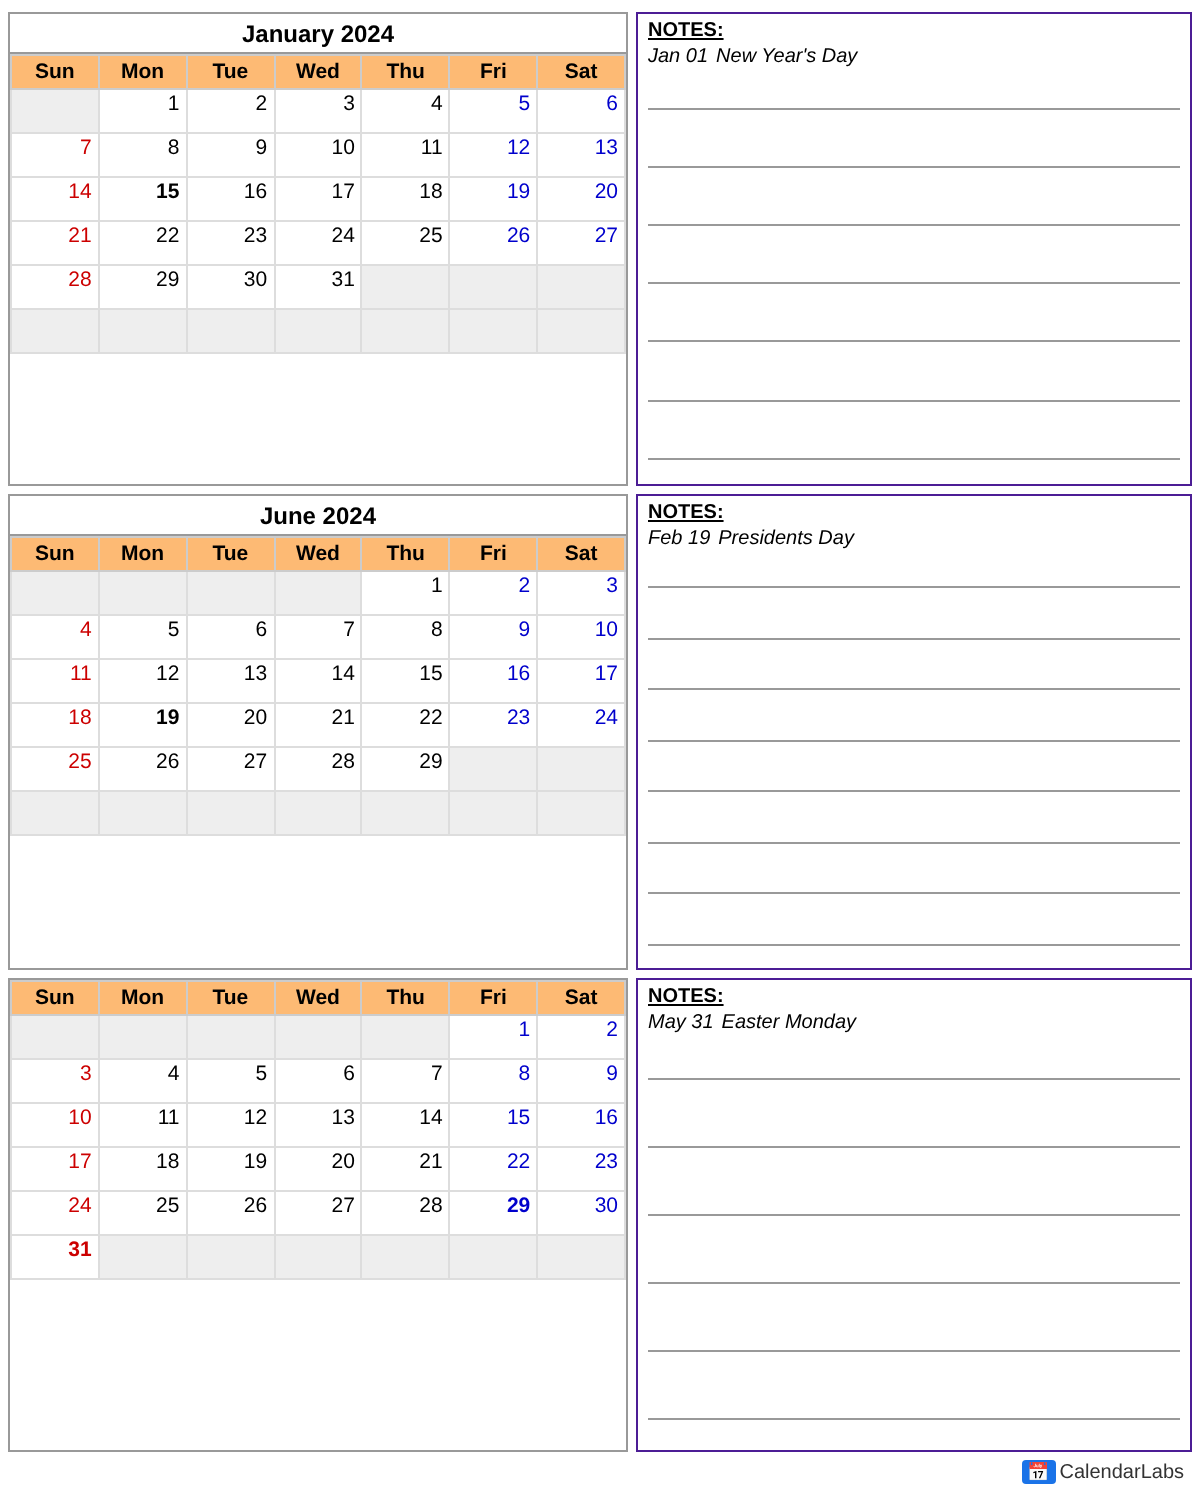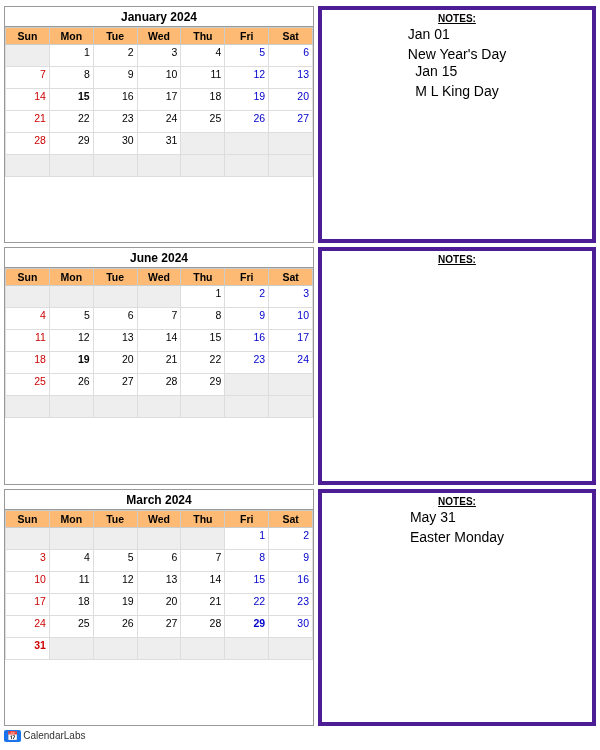--- a/index.html
+++ b/index.html
@@ -71,57 +71,57 @@
     .cal-table td.fri {
       color: #0000cc;
     }
     .cal-table td.bold-day {
       font-weight: bold;
     }
     .notes-section {
       flex: 1;
       display: flex;
       flex-direction: column;
-      border: 4px solid #4c1d95;
+      border: 1px solid #4c1d95;
       padding: 3px 5px;
       font-size: 10px;
-      align-items: center;
     }
     .notes-title {
       font-weight: bold;
       font-size: 10px;
       margin-bottom: 2px;
       text-decoration: underline;
     }
     .note-entry {
       display: flex;
-      flex-direction: column;
+      flex-direction: row;
       gap: 4px;
-      font-size: 14px;
+      font-size: 10px;
       margin-bottom: 1px;
+      font-style: italic;
     }
     .note-date {
       min-width: 30px;
       color: #000;
     }
     .note-text {
       color: #000;
     }
     .note-lines {
       flex: 1;
       display: flex;
       flex-direction: column;
       justify-content: space-around;
     }
     .note-line {
       border-bottom: 1px solid #999;
       min-height: 10px;
     }
     .brand-row {
-      text-align: left;
+      text-align: right;
       font-size: 10px;
       color: #333;
       padding-right: 4px;
       padding-bottom: 2px;
     }
     .brand-icon {
       display: inline-block;
       background: #1a73e8;
       color: #fff;
       font-size: 9px;
@@ -207,24 +207,20 @@
             </tr>
           </tbody>
         </table>
       </div>
       <div class="notes-section">
         <div class="notes-title">NOTES:</div>
         <div class="note-entry">
           <span class="note-date">Jan 01</span>
           <span class="note-text">New Year's Day</span>
         </div>
-        <div class="note-entry">
-          <span class="note-date">Jan 15</span>
-          <span class="note-text">M L King Day</span>
-        </div>
         <div class="note-lines">
           <div class="note-line"></div>
           <div class="note-line"></div>
           <div class="note-line"></div>
           <div class="note-line"></div>
           <div class="note-line"></div>
           <div class="note-line"></div>
           <div class="note-line"></div>
         </div>
       </div>
@@ -297,35 +293,38 @@
               <td class="empty"></td>
               <td class="empty"></td>
               <td class="empty"></td>
               <td class="empty"></td>
             </tr>
           </tbody>
         </table>
       </div>
       <div class="notes-section">
         <div class="notes-title">NOTES:</div>
+        <div class="note-entry">
+          <span class="note-date">Feb 19</span>
+          <span class="note-text">Presidents Day</span>
+        </div>
         <div class="note-lines">
           <div class="note-line"></div>
           <div class="note-line"></div>
           <div class="note-line"></div>
           <div class="note-line"></div>
           <div class="note-line"></div>
           <div class="note-line"></div>
           <div class="note-line"></div>
           <div class="note-line"></div>
         </div>
       </div>
     </div>
     <div class="month-row">
       <div class="calendar-section">
-        <div class="month-title">March 2024</div>
         <table class="cal-table">
           <thead>
             <tr>
               <th>Sun</th>
               <th>Mon</th>
               <th>Tue</th>
               <th>Wed</th>
               <th>Thu</th>
               <th>Fri</th>
               <th>Sat</th>

